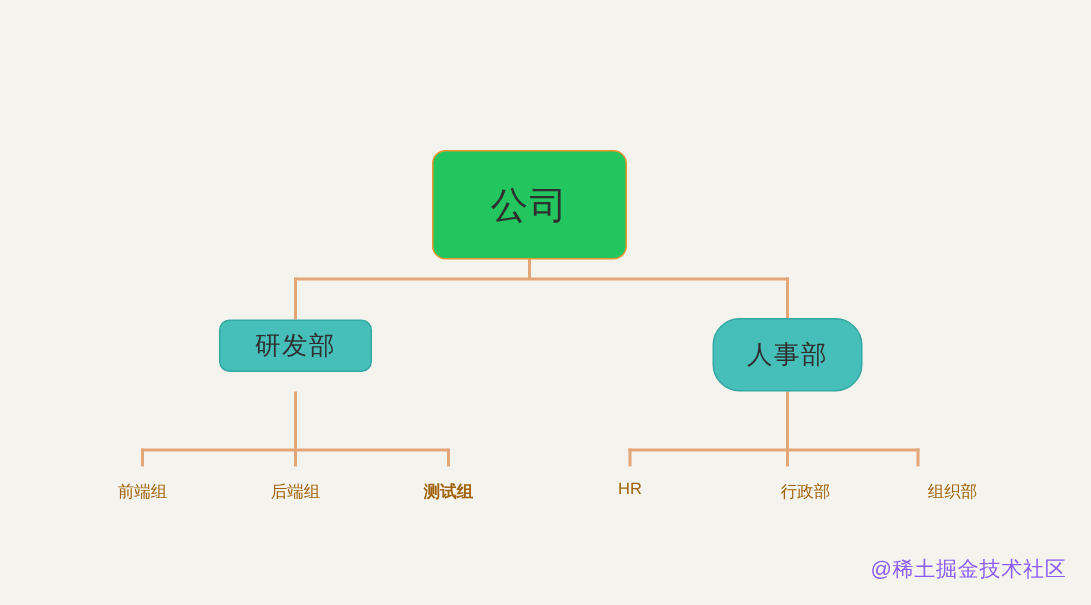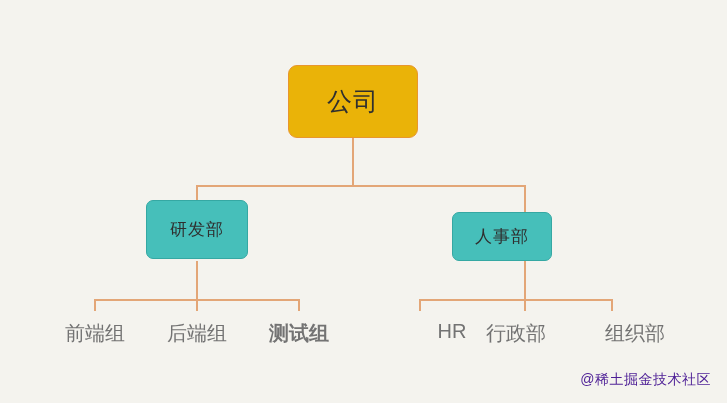--- a/index.html
+++ b/index.html
@@ -35,48 +35,49 @@
     position: absolute;
     box-sizing: border-box;
     display: flex;
     align-items: center;
     justify-content: center;
     border-radius: 7px;
     color: #2f2f2f;
     white-space: nowrap;
   }
   .node-root {
-    background: #eab308;
+    background: #22c55e;
     border: 1.5px solid #e8962e;
     border-radius: 9px;
     font-size: 25px;
     letter-spacing: 1px;
+    margin-top: 35px;
   }
   .node-dept {
     background: #46bfba;
     border: 1.5px solid #35a8a3;
     font-size: 17px;
     letter-spacing: 1px;
   }
   
   .leaf {
     position: absolute;
     transform: translateX(-50%);
-    font-size: 20px;
-    color: #737373;
+    font-size: 11px;
+    color: #a16207;
     white-space: nowrap;
     text-align: center;
   }
   
   #watermark {
     position: absolute;
     right: 16px;
     bottom: 14px;
     font-size: 14px;
-    color: #4c1d95;
+    color: #8b5cf6;
     letter-spacing: 0.5px;
     white-space: nowrap;
     user-select: none;
   }
 </style>
 </head>
 <body>
 
 <div id="chart-canvas">
 
@@ -97,41 +98,41 @@
   <div class="conn-v" style="left:524px; top:261px; height:40px;"></div>
   <div class="conn-h" style="left:419px; top:299px; width:194px;"></div>
   <div class="conn-v" style="left:419px; top:299px; height:12px;"></div>
   <div class="conn-v" style="left:524px; top:299px; height:12px;"></div>
   <div class="conn-v" style="left:611px; top:299px; height:12px;"></div>
 
   <div class="node node-root" style="left:288px; top:65px; width:130px; height:73px;">
     <span>公司</span>
   </div>
 
-  <div class="node node-dept" style="left:146px; top:200px; width:102px; height:59px;text-align:right;">
+  <div class="node node-dept" style="left:146px; top:213px; width:102px; height:35px;text-align:right;">
     <span>研发部</span>
   </div>
 
-  <div class="node node-dept" style="left:452px; top:212px; width:100px; height:49px;">
+  <div class="node node-dept" style="left:475px; top:212px; width:100px; height:49px;border-radius:18px;">
     <span>人事部</span>
   </div>
 
   <div class="leaf" style="left:95px; top:320px;">
     <span>前端组</span>
   </div>
   <div class="leaf" style="left:197px; top:320px;">
     <span>后端组</span>
   </div>
   <div class="leaf" style="left:299px; top:320px;font-weight:bold;">
     <span>测试组</span>
   </div>
-  <div class="leaf" style="left:420px; top:320px;margin-left:32px;">
+  <div class="leaf" style="left:420px; top:320px;">
     <span>HR</span>
   </div>
-  <div class="leaf" style="left:516px; top:320px;">
+  <div class="leaf" style="left:537px; top:320px;">
     <span>行政部</span>
   </div>
   <div class="leaf" style="left:635px; top:320px;">
     <span>组织部</span>
   </div>
 
   <div id="watermark">@稀土掘金技术社区</div>
 
 </div>
 

